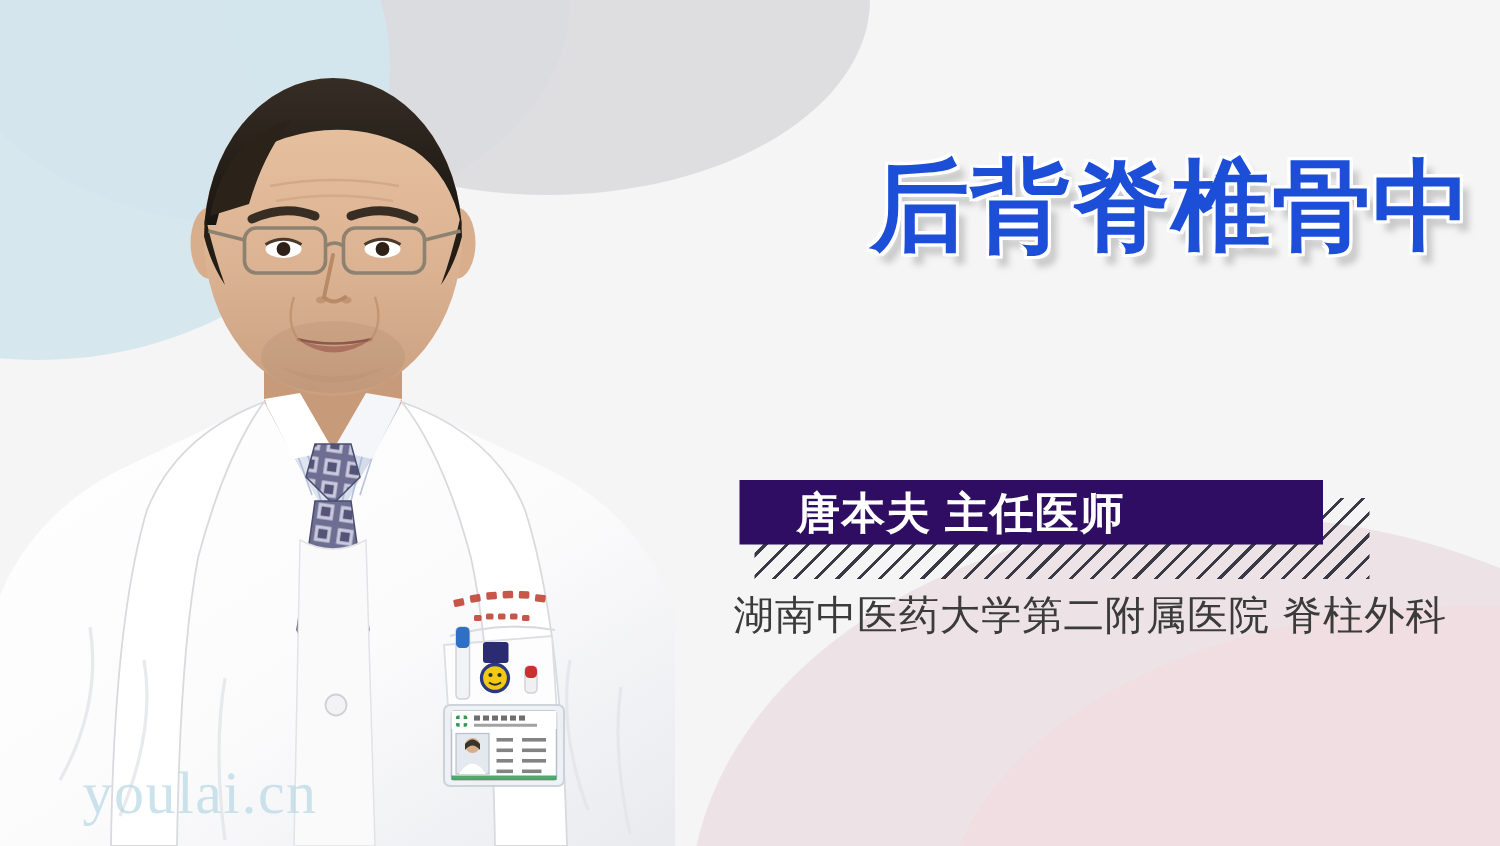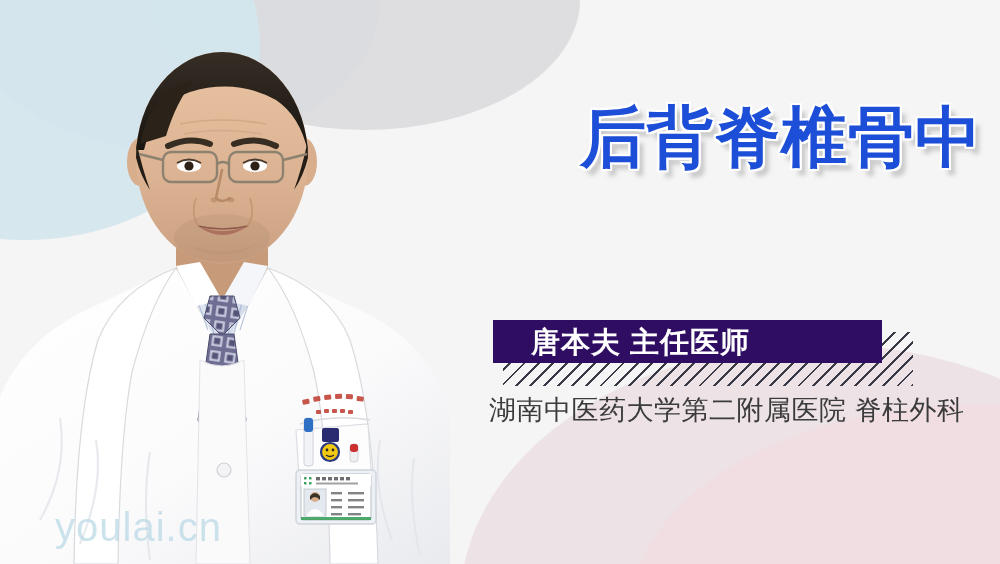--- a/index.html
+++ b/index.html
@@ -156,21 +156,21 @@
 
   
   .watermark {
     position: absolute;
     left: 55px;
     top: 505px;
     font-size: 40px;
     color: #b9d9e6;
     opacity: .72;
     letter-spacing: 1px;
-    font-family: Liberation Sans, sans-serif;
+    font-family: Liberation Serif, serif;
     user-select: none;
   }
 </style>
 </head>
 <body>
 
 <div class="stage">
 
   <div class="blob blob-gray-tl"></div>
   <div class="blob blob-gray-tl2"></div>

